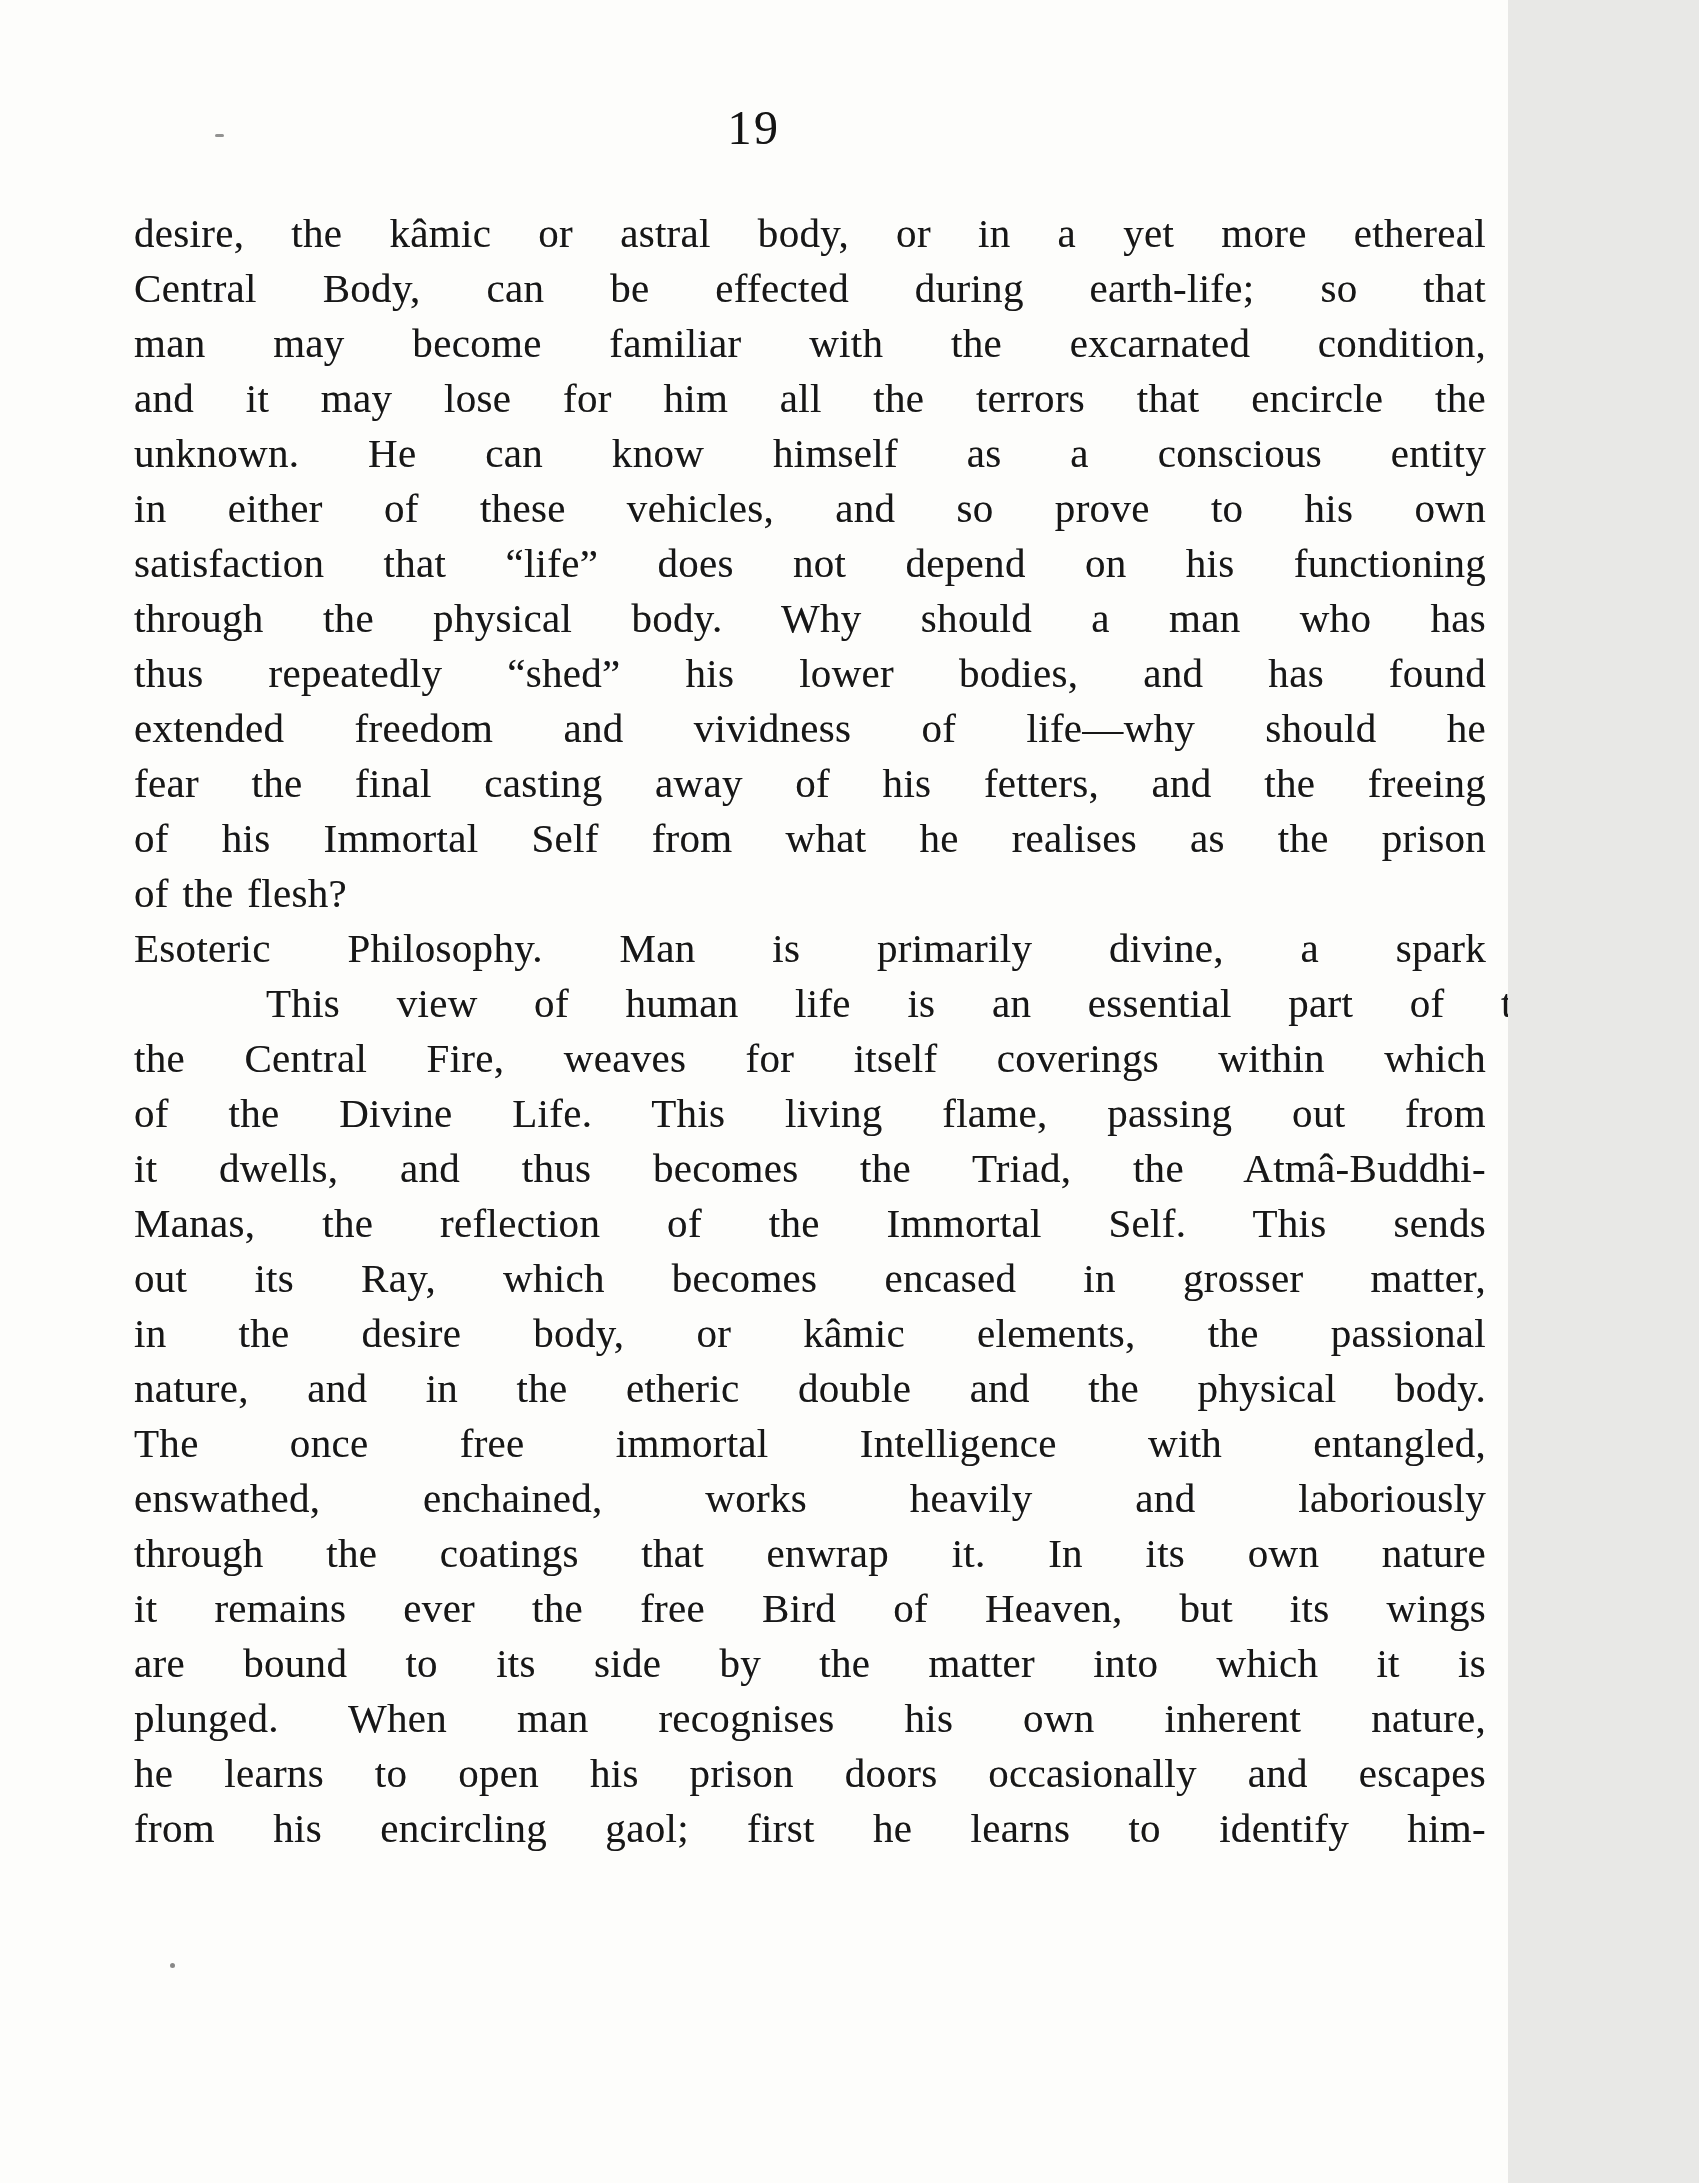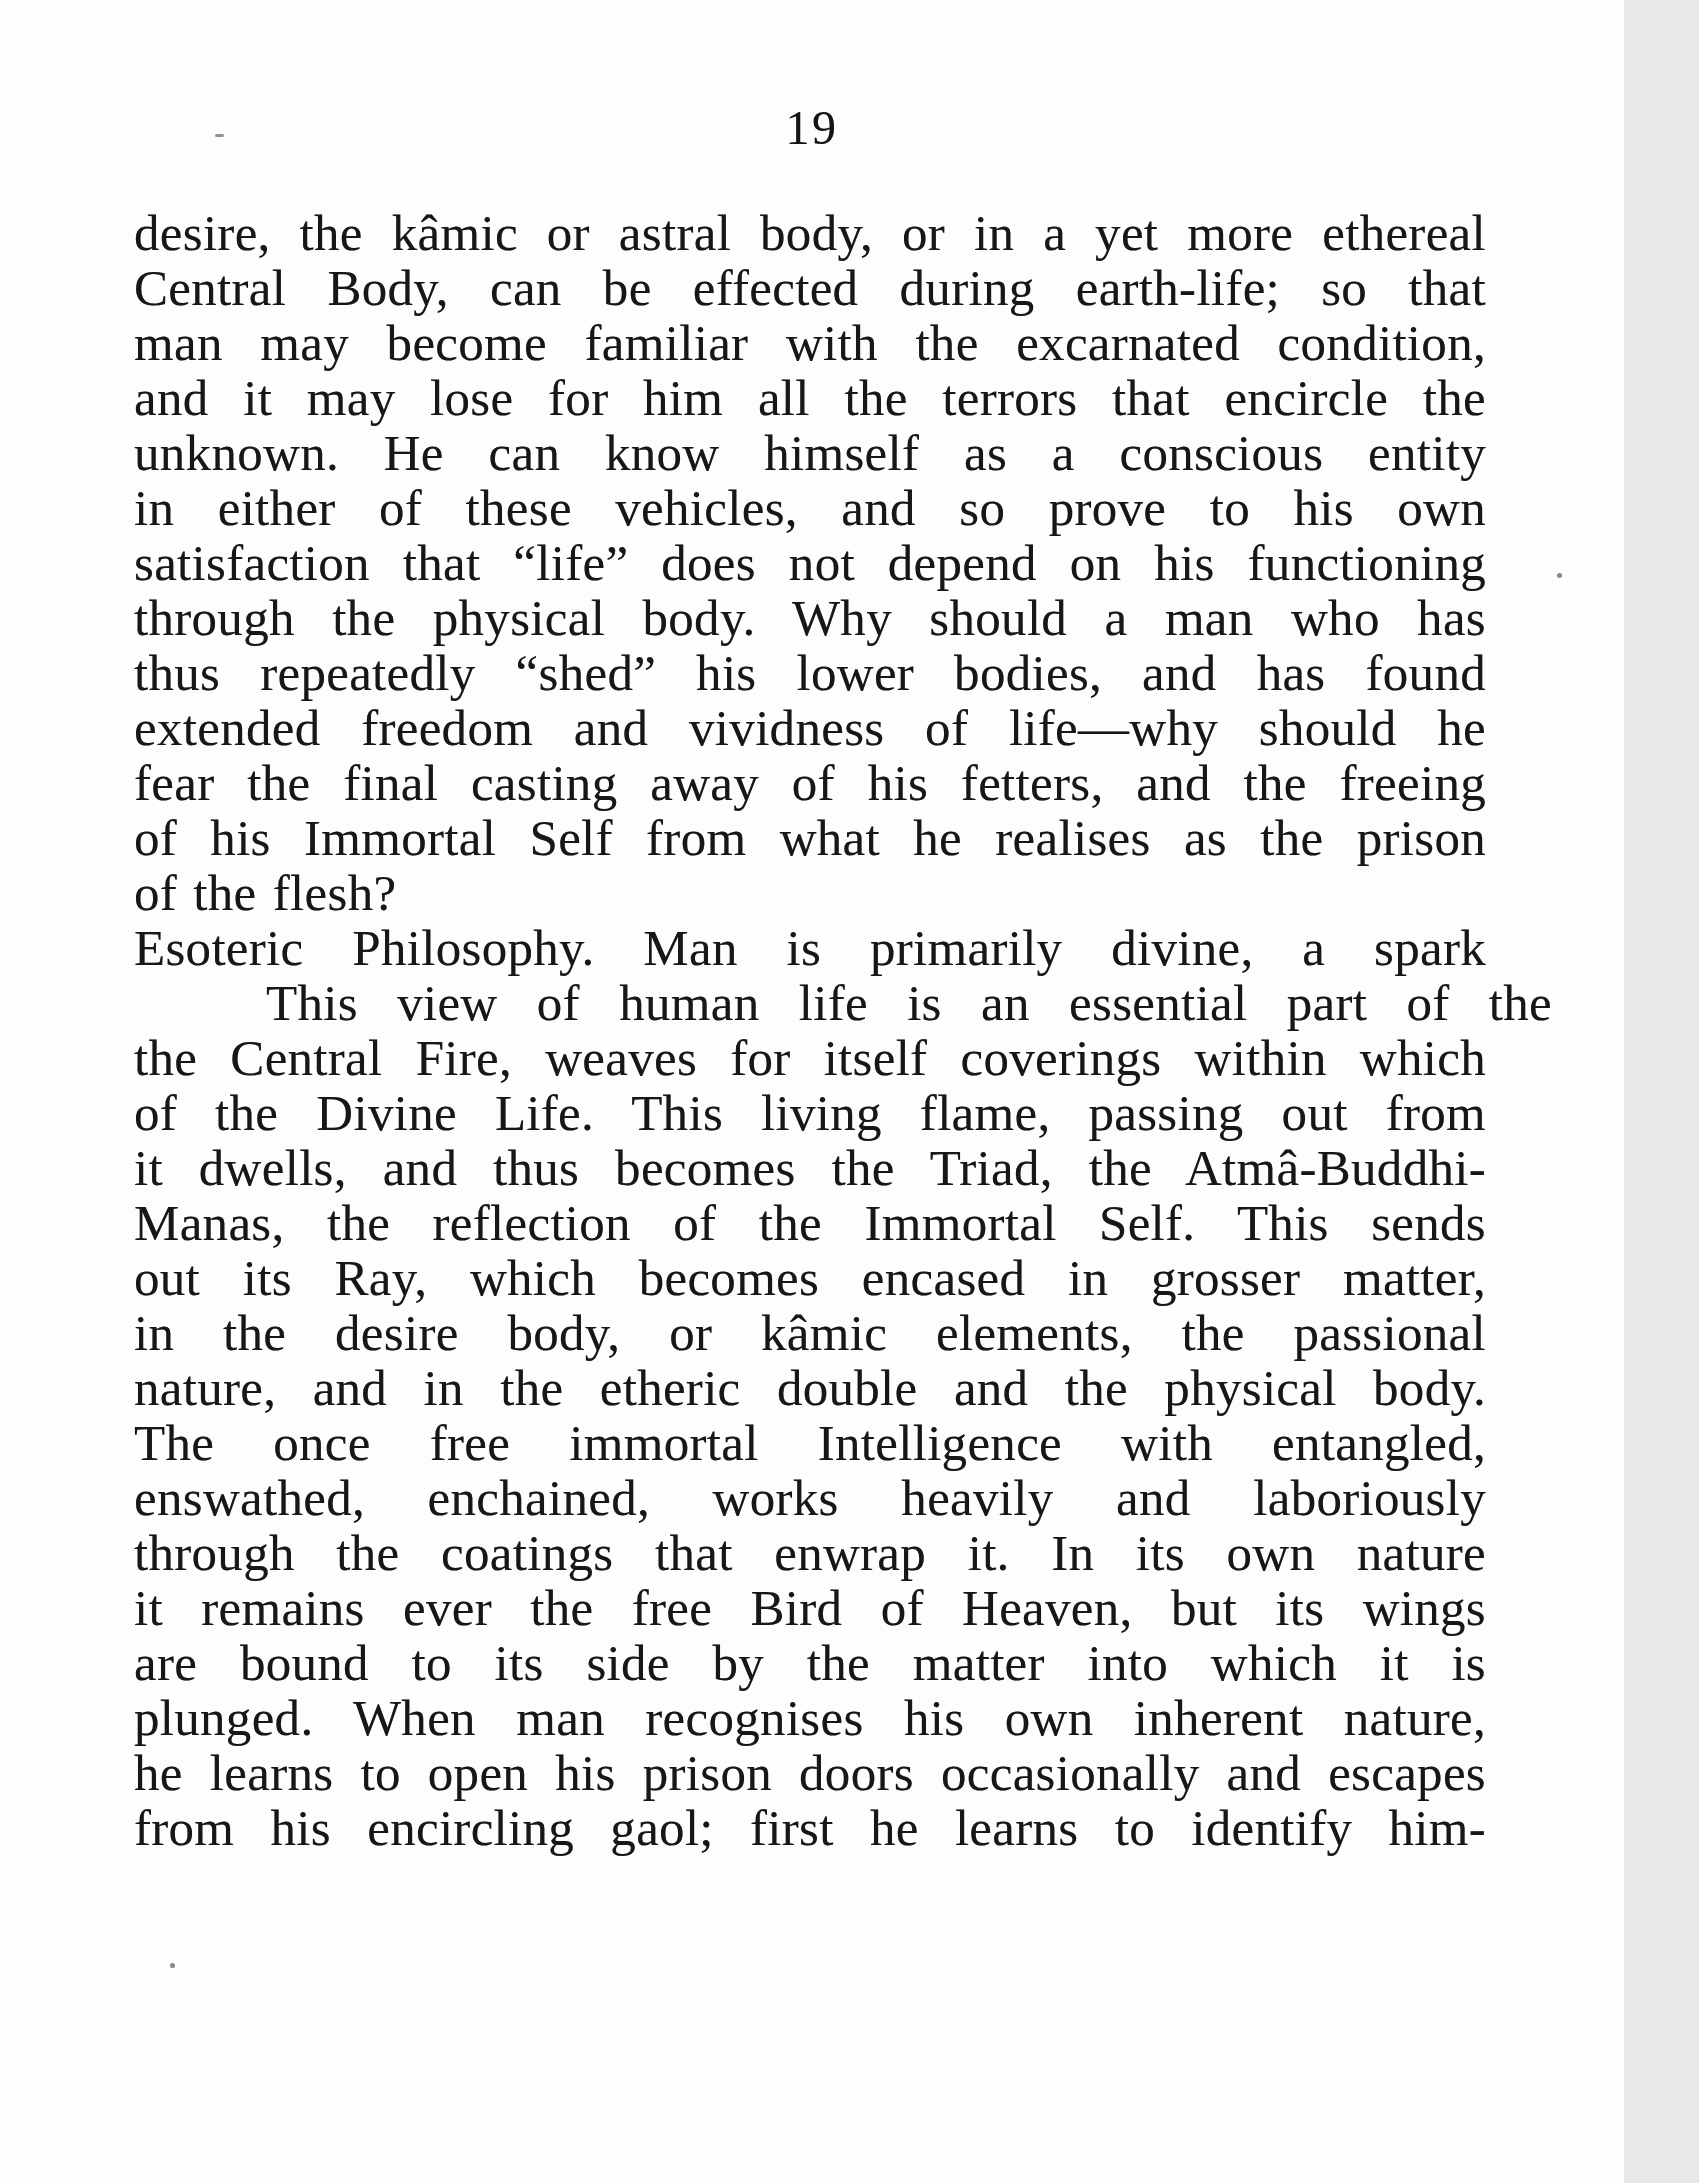--- a/index.html
+++ b/index.html
@@ -2,21 +2,21 @@
 <html style="font-size:10px"><head>
 <meta charset="utf-8">
 <style>
   html, body {
     margin: 0;
     padding: 0;
     background: #e8e8e6;
   }
   .sheet {
     position: relative;
-    width: 1624px;
+    width: 1508px;
     height: 2183px;
     background: #fdfdfb;
     overflow: hidden;
     font-family: "Liberation Serif", "DejaVu Serif", serif;
     color: #171717;
   }
   .page-number {
     position: absolute;
     top: 100px;
     left: 0;
@@ -25,21 +25,21 @@
     font-size: 48px;
     letter-spacing: 2.5px;
     color: #141414;
     text-shadow: 0 0 0.6px rgba(20,20,20,0.45);
   }
   .text-block {
     position: absolute;
     left: 134px;
     top: 206px;
     width: 1352px;
-    font-size: 51px;
+    font-size: 41px;
     line-height: 55px;
     letter-spacing: 0.3px;
     word-spacing: 3.2px;
     text-shadow: 0 0 0.6px rgba(20,20,20,0.40);
   }
   .paragraph { margin: 0; padding: 0; }
   .line {
     text-align: justify;
     text-align-last: justify;
     height: 55px;

